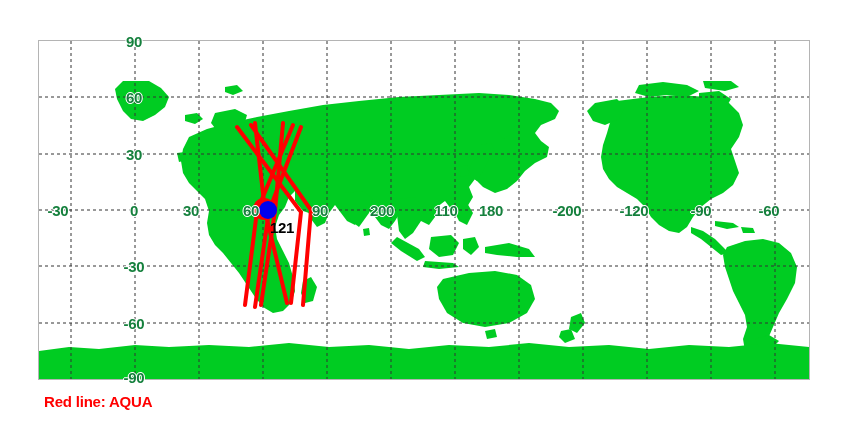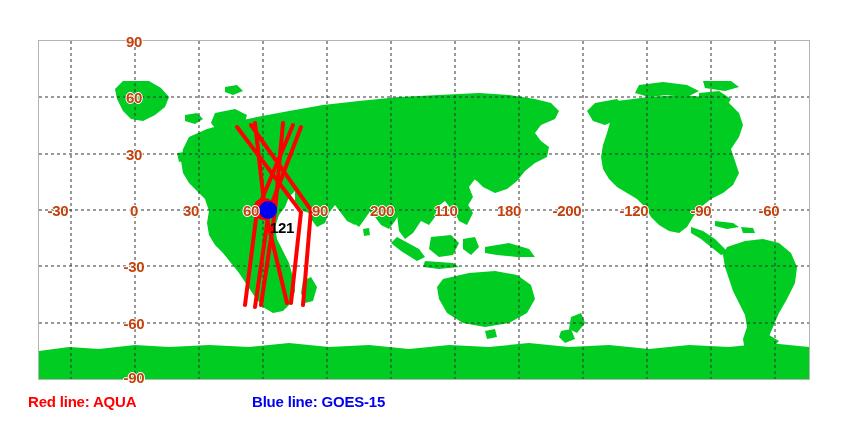--- a/index.html
+++ b/index.html
@@ -41,33 +41,33 @@
     height: 338px;
     display: block;
   }
 
   
   .axis-label {
     position: absolute;
     font-family: "Liberation Sans", sans-serif;
     font-size: 15px;
     font-weight: bold;
-    color: #c2410c;
+    color: #15803d;
     white-space: nowrap;
     letter-spacing: -0.3px;
     transform: translate(-50%, -50%);
     text-shadow:
        1px 0 0 #ffffff, -1px 0 0 #ffffff,
        0 1px 0 #ffffff, 0 -1px 0 #ffffff;
   }
 
   
   #legend {
     position: absolute;
-    left: 0;
+    left: 16px;
     top: 393px;
     width: 762px;
     height: 24px;
   }
   .legend-entry {
     position: absolute;
     font-family: "Liberation Sans", sans-serif;
     font-size: 15px;
     font-weight: bold;
     white-space: nowrap;
@@ -219,35 +219,34 @@
       <circle cx="229" cy="169" r="9" fill="#0000ee"></circle>
     </svg>
 
     <div class="axis-label" style="left:19px;  top:169px;">-30</div>
     <div class="axis-label" style="left:95px;  top:169px;">0</div>
     <div class="axis-label" style="left:152px; top:169px;">30</div>
     <div class="axis-label" style="left:212px; top:169px;">60</div>
     <div class="axis-label" style="left:281px; top:169px;">90</div>
     <div class="axis-label" style="left:343px; top:169px;">200</div>
     <div class="axis-label" style="left:407px; top:169px;">110</div>
-    <div class="axis-label" style="left:470px; top:169px;">180</div>
+    <div class="axis-label" style="left:452px; top:169px;">180</div>
     <div class="axis-label" style="left:528px; top:169px;">-200</div>
     <div class="axis-label" style="left:595px; top:169px;">-120</div>
     <div class="axis-label" style="left:662px; top:169px;">-90</div>
     <div class="axis-label" style="left:730px; top:169px;">-60</div>
 
     <div class="axis-label" style="left:243px; top:186px; text-shadow:none; color:#000000;">121</div>
 
     <div class="axis-label" style="left:95px; top:0px;">90</div>
     <div class="axis-label" style="left:95px; top:56px;">60</div>
     <div class="axis-label" style="left:95px; top:113px;">30</div>
     <div class="axis-label" style="left:95px; top:169px;">0</div>
     <div class="axis-label" style="left:95px; top:225px;">-30</div>
     <div class="axis-label" style="left:95px; top:282px;">-60</div>
     <div class="axis-label" style="left:95px; top:336px;">-90</div>
   </div>
 
   <div id="legend">
     <div class="legend-entry" id="legend-red">Red line: AQUA</div>
-    <div class="legend-entry" id="legend-blue">Blue line: GOES-15</div>
   </div>
 
 </div>
 
 </body></html>

